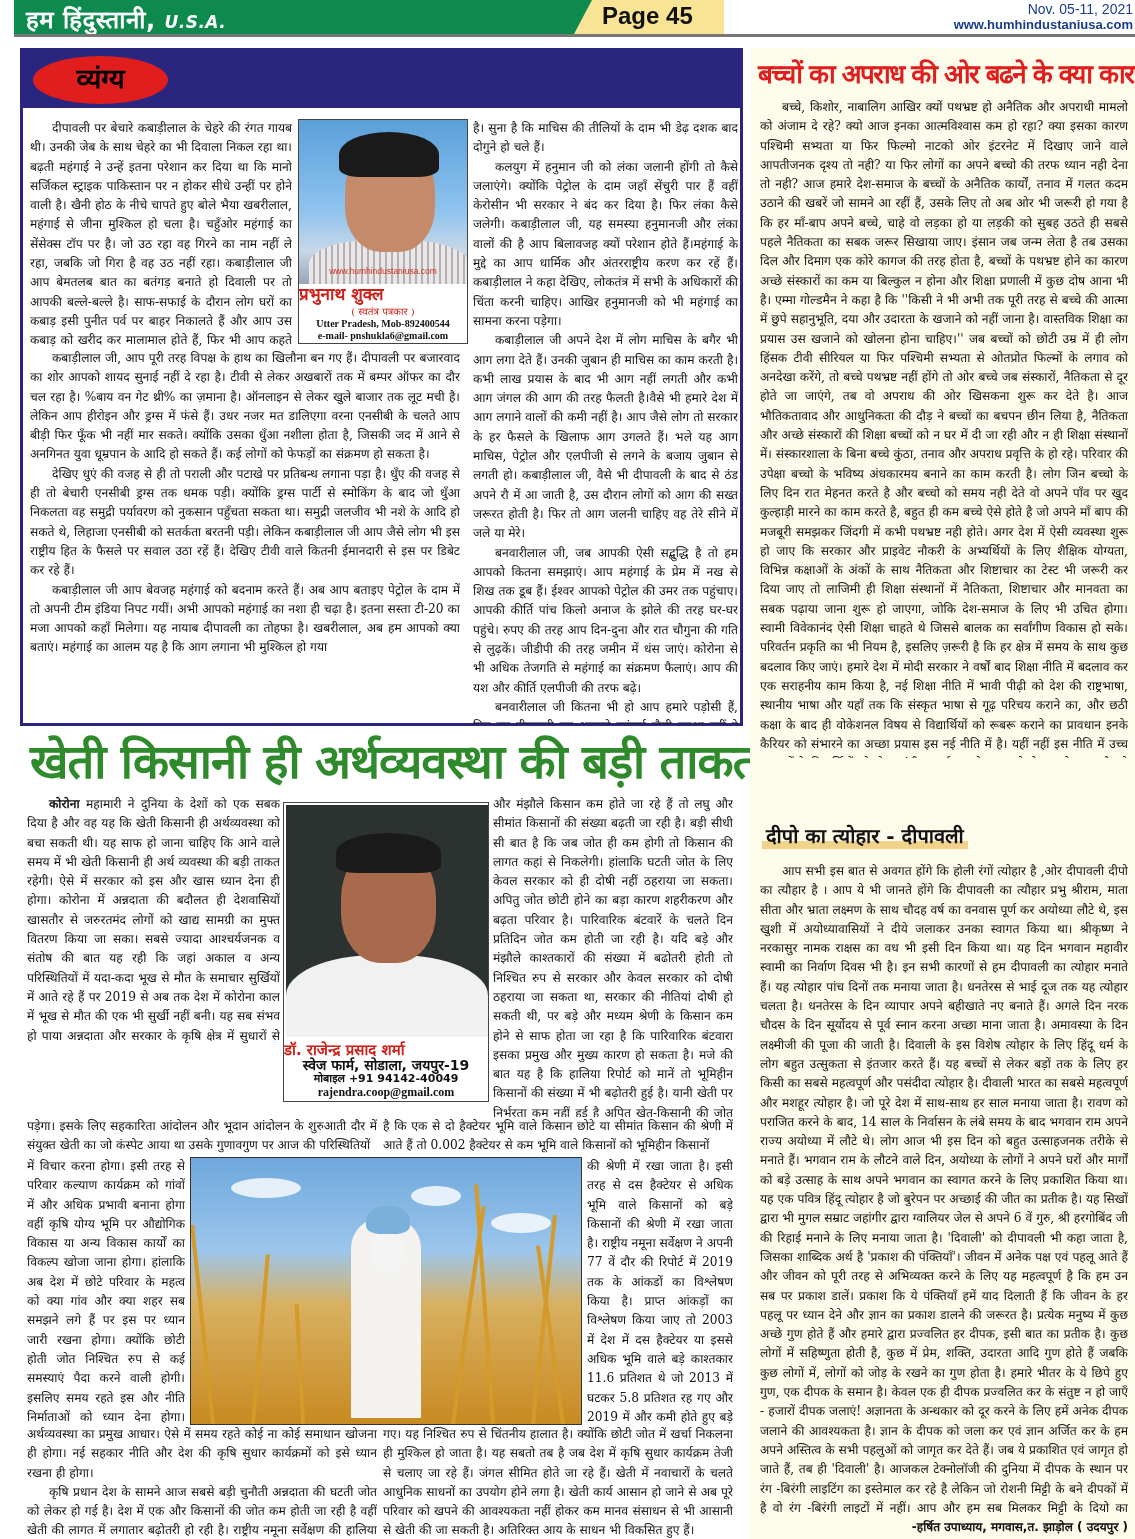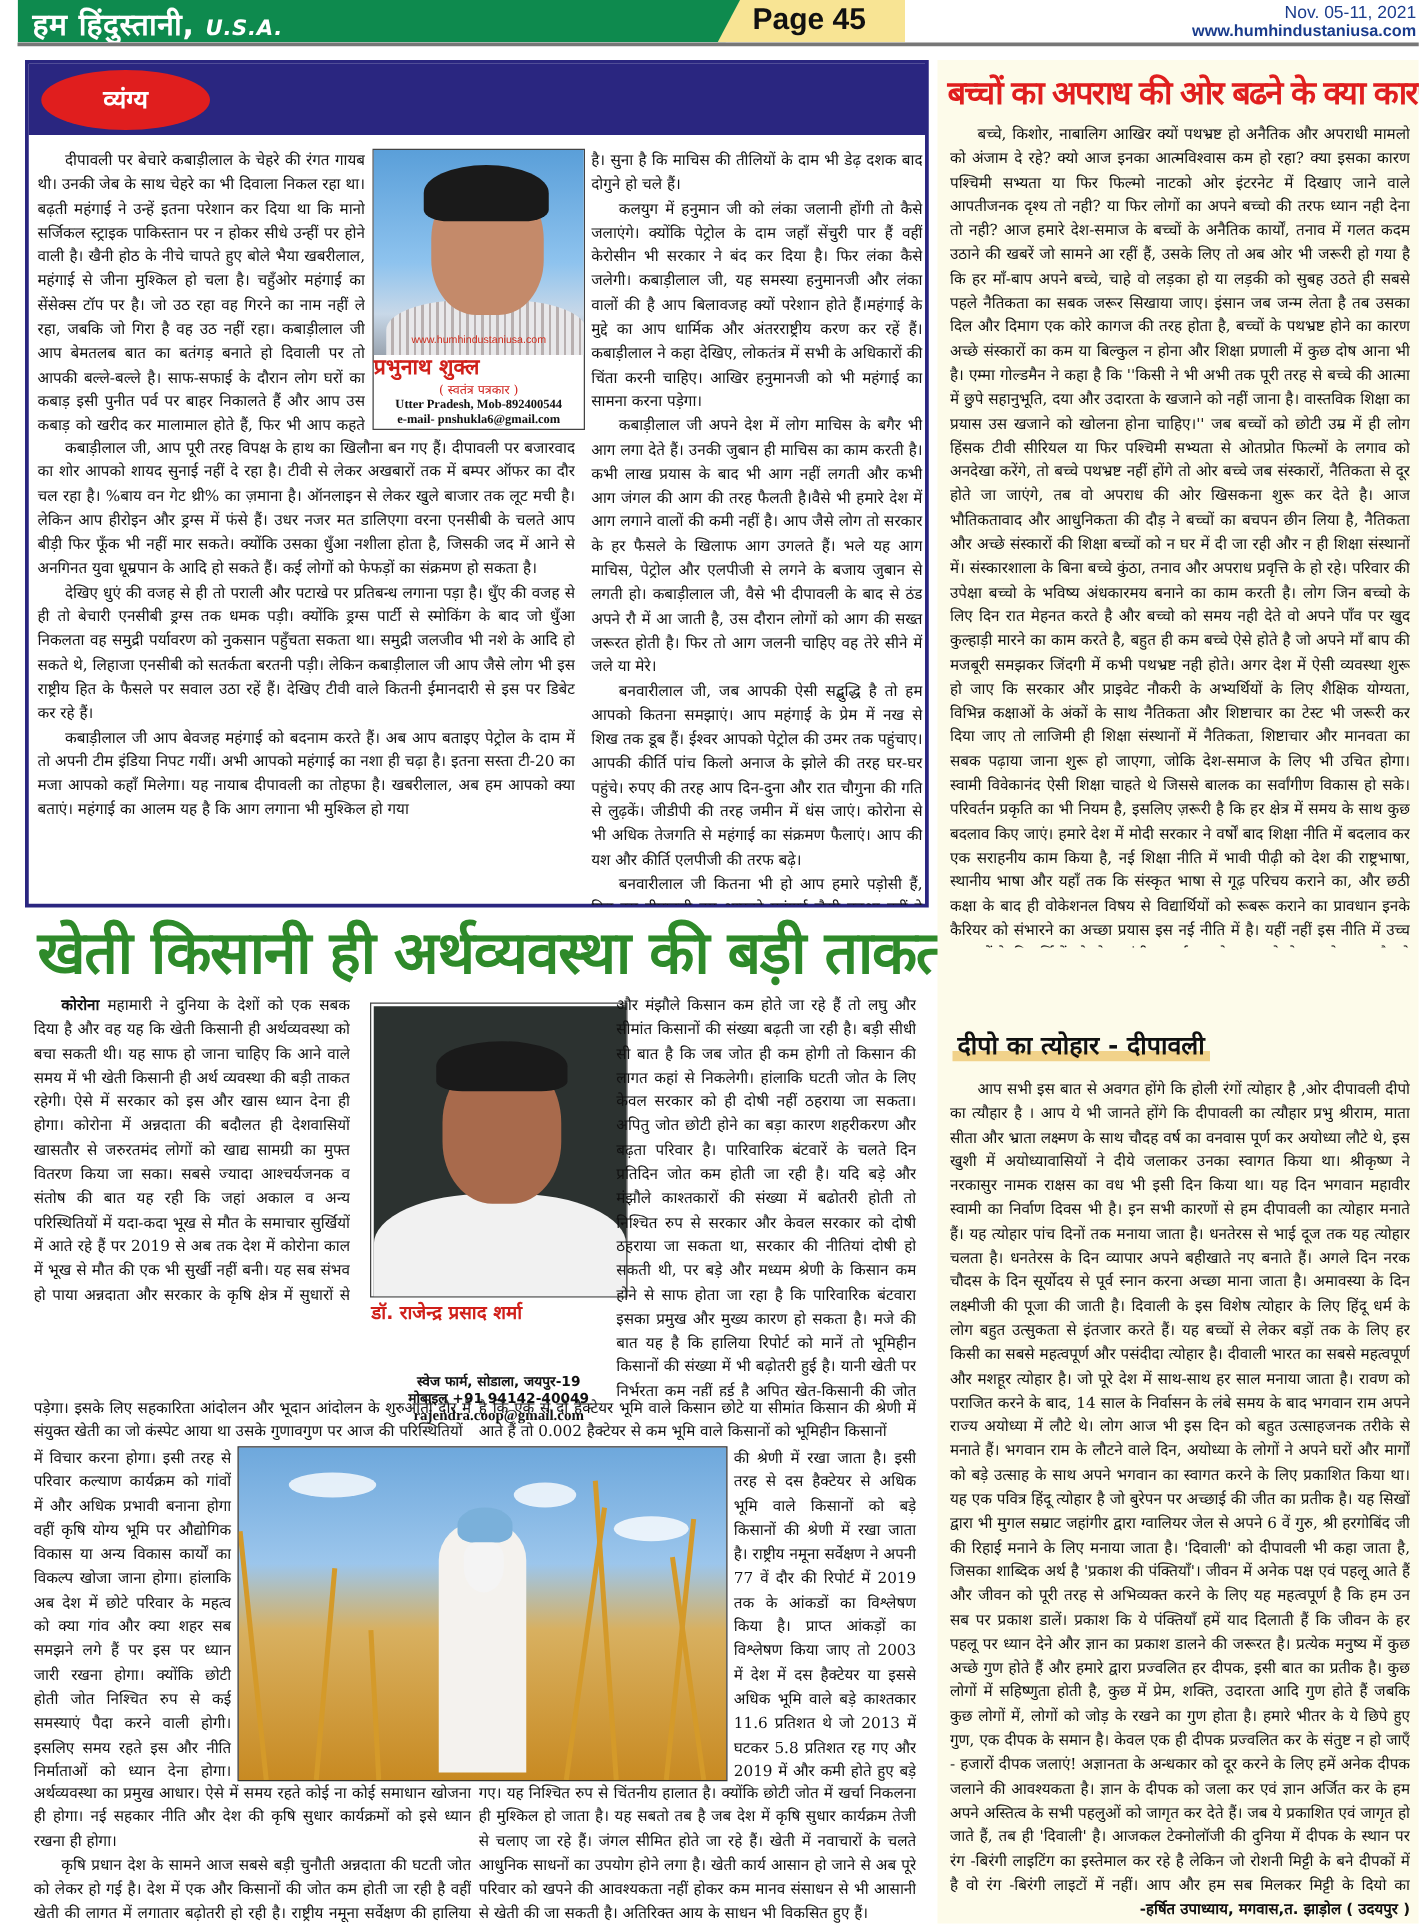--- a/index.html
+++ b/index.html
@@ -9,21 +9,21 @@
   .mh-title { position: absolute; left: 12px; top: 2px; font-family: "DejaVu Sans", sans-serif; font-weight: bold; font-size: 24px; color: #fff; letter-spacing: 0.5px; }
   .mh-title .usa { font-style: italic; font-size: 17px; }
   .mh-page { position: absolute; left: 560px; top: 0; width: 150px; height: 34px; background: #f8e494; clip-path: polygon(12% 0, 100% 0, 100% 100%, 0 100%); }
   .mh-page span { position: absolute; left: 28px; top: 2px; font-family: "Liberation Sans", sans-serif; font-weight: bold; font-size: 24px; color: #111; }
   .mh-rule { position: absolute; left: 0; top: 34px; width: 1135px; height: 3px; background: #777; }
   .mh-date { position: absolute; right: 16px; top: 1px; font-family: "Liberation Sans", sans-serif; font-size: 14px; color: #1a3c8c; text-align: right; line-height: 16px; }
   .mh-date .url { font-size: 13px; font-weight: bold; }
 
   .satire-box { position: absolute; left: 20px; top: 48px; width: 723px; height: 678px; border: 3px solid #2a2680; }
   .satire-banner { position: absolute; left: 0; top: 0; right: 0; height: 57px; background: #2a2680; }
-  .satire-oval { position: absolute; left: 10px; top: 5px; width: 135px; height: 48px; border-radius: 50%; background: #e01e1e; color: #ffffff; font-family: "DejaVu Sans", sans-serif; font-weight: bold; font-size: 20px; text-align: center; line-height: 46px; }
+  .satire-oval { position: absolute; left: 10px; top: 5px; width: 135px; height: 48px; border-radius: 50%; background: #e01e1e; color: #000000; font-family: "DejaVu Sans", sans-serif; font-weight: bold; font-size: 27px; text-align: center; line-height: 46px; }
   .satire-headline { position: absolute; left: 152px; top: 2px; font-family: "DejaVu Sans", sans-serif; font-weight: bold; font-size: 39px; color: #fff; letter-spacing: -1px; white-space: nowrap; }
   .body-text { font-size: 12.2px; line-height: 19.3px; text-align: justify; }
   .body-text p { text-indent: 22px; }
   .col { position: absolute; overflow: hidden; }
   .author-card { position: absolute; border: 1px solid #444; background: #fff; }
   .photo1 { position: absolute; left: 0; top: 0; width: 100%; height: 164px; background: linear-gradient(180deg,#5a9fd9 0%,#8ec3ee 55%,#c8d8e8 80%,#9aa4b0 100%); overflow: hidden; }
   .photo1 .head { position: absolute; left: 46px; top: 22px; width: 90px; height: 110px; border-radius: 45% 45% 40% 40%; background: #c48a6a; }
   .photo1 .hair { position: absolute; left: 40px; top: 12px; width: 100px; height: 45px; border-radius: 50% 50% 20% 20%; background: #1a1a1a; }
   .photo1 .shirt { position: absolute; left: 10px; top: 120px; width: 160px; height: 60px; border-radius: 40% 40% 0 0; background: repeating-linear-gradient(90deg,#e8e8ea 0 4px,#b8b0b0 4px 6px); }
   .photo1 .wm { position: absolute; left: 0; right: 0; top: 146px; text-align: center; font-family: "Liberation Sans", sans-serif; font-size: 8.5px; color: #d03020; }
@@ -107,29 +107,29 @@
     <p>बनवारीलाल जी कितना भी हो आप हमारे पड़ोसी हैं, फिर इस दीपावली हम आपको महंगाई जैसी बढ़ुआ नहीं दे सकते। दीपावली पर हम आपको मिलावटी खोवे की मिठाइयों और ग्रीन पटाखों के साथ शुभकामनायें देते हैं।आप बगैर कड़ुवा और तिल के तेल के बिना सुखी बाती बन दीपक में जलते रहने की शुभकामनायें भी देते हैं। अपने साथ उन लाखों निर्दोष कीट पतंगों को भी जलाते रहें जिनका इस गुनाह से कोई मतलब नहीं। हार्दिक दुर्भावनाओं सहित दीपावली की शुभकामनायें।</p>
   </div>
 </div>
 
 <div class="farm-headline">खेती किसानी ही अर्थव्यवस्था की बड़ी ताकत</div>
 
 <div class="col body-text" style="left:27px; top:795px; width:253px; height:250px;">
   <p><span class="bold">कोरोना</span> <span>महामारी ने दुनिया के देशों को एक सबक दिया है और वह यह कि खेती किसानी ही अर्थव्यवस्था को बचा सकती थी। यह साफ हो जाना चाहिए कि आने वाले समय में भी खेती किसानी ही अर्थ व्यवस्था की बड़ी ताकत रहेगी। ऐसे में सरकार को इस और खास ध्यान देना ही होगा। कोरोना में अन्नदाता की बदौलत ही देशवासियों खासतौर से जरुरतमंद लोगों को खाद्य सामग्री का मुफ्त वितरण किया जा सका। सबसे ज्यादा आश्चर्यजनक व संतोष की बात यह रही कि जहां अकाल व अन्य परिस्थितियों में यदा-कदा भूख से मौत के समाचार सुर्खियों में आते रहे हैं पर 2019 से अब तक देश में कोरोना काल में भूख से मौत की एक भी सुर्खी नहीं बनी। यह सब संभव हो पाया अन्नदाता और सरकार के कृषि क्षेत्र में सुधारों से ही। पर समस्या अब दूसरी होती जा रही है जो विषयांतर हो सकती है और वह यह कि अन्न की पोष्टिकता को लेकर प्रश्न उठाए जा रहे हैं। इस पर फिर कभी चर्चा। पर सवाल यह है कि छोटी होती जोत का कोई ना कोई हल सरकार को खोजना ही</span></p>
 </div>
 
-<div class="author-card" style="left:296px; top:802px; width:206px; height:236px;">
+<div class="author-card" style="left:283px; top:802px; width:206px; height:300px;">
   <div class="photo2">
     <div class="shirt"></div>
       <div class="head"></div>
       <div class="hair"></div>
   </div>
   <div style="position:absolute; top:238px; left:0; right:0;">
     <div class="author-name" style="font-size:15px; line-height:18px;">डॉ. राजेन्द्र प्रसाद शर्मा</div>
-    <div class="author-info" style="font-family:'DejaVu Sans',sans-serif; font-size:11px; line-height:13px;margin-top:40px;">स्वेज फार्म, सोडाला, जयपुर-19</div>
+    <div class="author-info" style="font-family:'DejaVu Sans',sans-serif; font-size:14px; line-height:13px;">स्वेज फार्म, सोडाला, जयपुर-19</div>
     <div class="author-info" style="font-family:'DejaVu Sans',sans-serif; font-size:11px; line-height:13px;">मोबाइल +91 94142-40049</div>
     <div class="author-info" style="font-size:12px; line-height:14px;">rajendra.coop@gmail.com</div>
   </div>
 </div>
 
 <div class="col body-text" style="left:493px; top:795px; width:240px; height:322px;">
   <div>और मंझौले किसान कम होते जा रहे हैं तो लघु और सीमांत किसानों की संख्या बढ़ती जा रही है। बड़ी सीधी सी बात है कि जब जोत ही कम होगी तो किसान की लागत कहां से निकलेगी। हांलाकि घटती जोत के लिए केवल सरकार को ही दोषी नहीं ठहराया जा सकता। अपितु जोत छोटी होने का बड़ा कारण शहरीकरण और बढ़ता परिवार है। पारिवारिक बंटवारें के चलते दिन प्रतिदिन जोत कम होती जा रही है। यदि बड़े और मंझौले काश्तकारों की संख्या में बढोतरी होती तो निश्चित रुप से सरकार और केवल सरकार को दोषी ठहराया जा सकता था, सरकार की नीतियां दोषी हो सकती थी, पर बड़े और मध्यम श्रेणी के किसान कम होने से साफ होता जा रहा है कि पारिवारिक बंटवारा इसका प्रमुख और मुख्य कारण हो सकता है। मजे की बात यह है कि हालिया रिपोर्ट को मानें तो भूमिहीन किसानों की संख्या में भी बढ़ोतरी हुई है। यानी खेती पर निर्भरता कम नहीं हुई है अपितु खेत-किसानी की जोत जरुर कम हो रही है।</div>
 
 </div>
 

